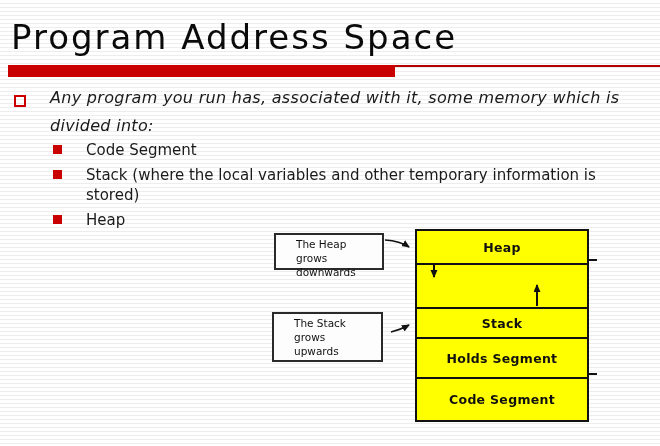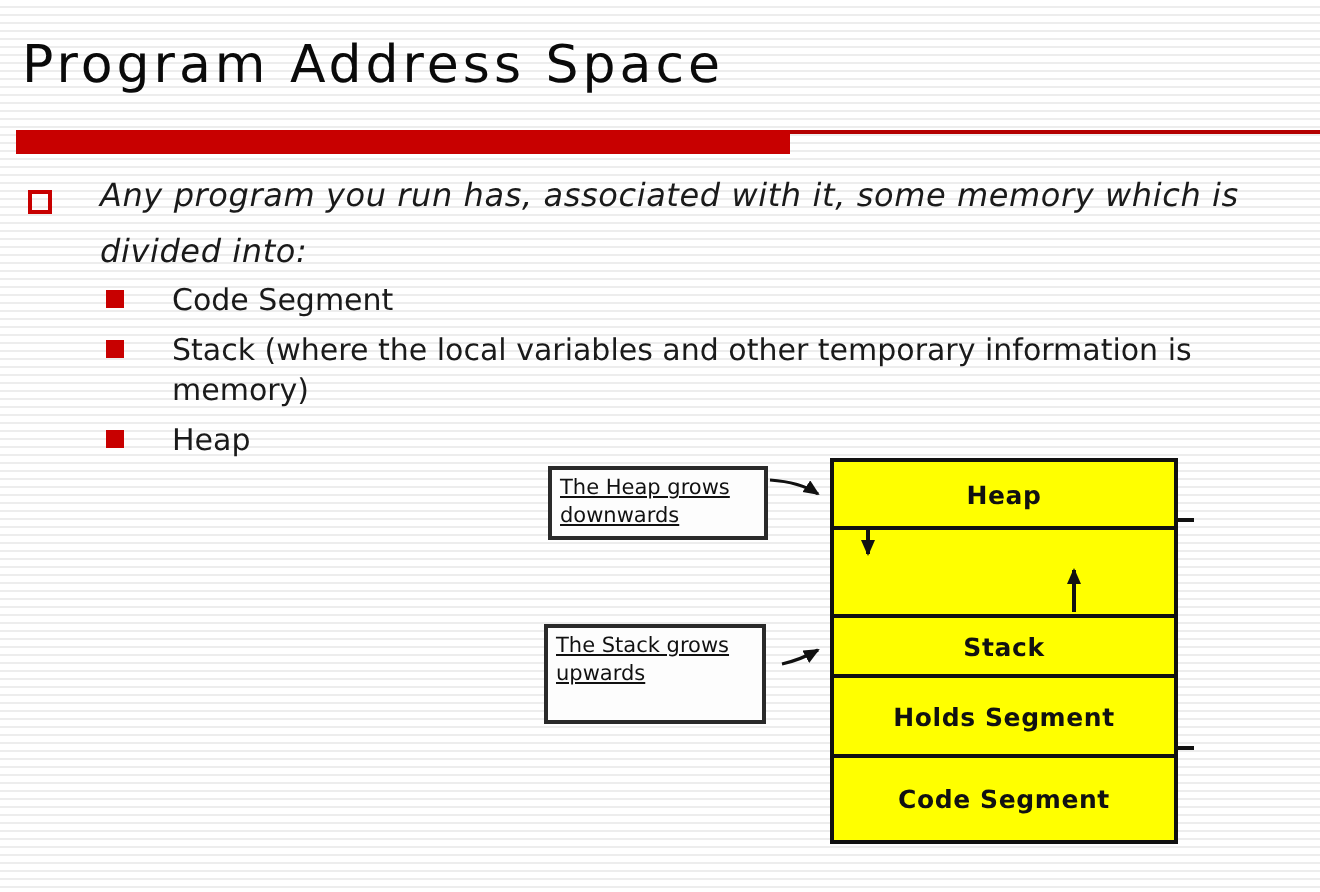--- a/index.html
+++ b/index.html
@@ -9,21 +9,21 @@
     overflow:hidden;
     background:
       repeating-linear-gradient(to bottom,
         #ffffff 0px, #ffffff 3px,
         #ededed 3px, #ededed 4px);
     font-family:"DejaVu Sans", sans-serif;
     color:#1a1a1a;
   }
   .title{
     position:absolute;left:11px;top:20px;
-    font-size:26px;line-height:1;
+    font-size:34px;line-height:1;
     letter-spacing:2px;
     color:#0a0a0a;
     white-space:nowrap;
   }
   .rule-thin{
     position:absolute;left:8px;top:65px;
     width:652px;height:2px;background:#b40000;
   }
   .rule-thick{
     position:absolute;left:8px;top:65px;
@@ -85,22 +85,21 @@
   }
   .tick-1{left:587px;top:259px;width:10px;}
   .tick-2{left:587px;top:373px;width:10px;}
   .callout{
     position:absolute;
     box-sizing:border-box;
     background:#fdfdfd;
     border:2px solid #2a2a2a;
     font-size:10.5px;line-height:1.35;
     color:#111;
-    padding:2px 4px;
-    text-decoration:underline;
+    padding:2px 20px;
   }
   .callout-heap{left:274px;top:233px;width:110px;height:37px;}
   .callout-stack{left:272px;top:312px;width:111px;height:50px;}
   .arrow-layer{
     position:absolute;left:0;top:0;width:660px;height:446px;
     pointer-events:none;
   }
 </style>
 </head>
 <body>
@@ -115,21 +114,21 @@
   <div class="main-bullet-marker"></div>
   <div class="main-bullet-text">Any program you run has, associated with it, some memory which is divided into:</div>
 
   <div class="sub-list">
     <div class="sub-item">
       <span class="marker"></span>
       <span class="txt">Code Segment</span>
     </div>
     <div class="sub-item">
       <span class="marker"></span>
-      <span class="txt">Stack (where the local variables and other temporary information is memory)</span>
+      <span class="txt">Stack (where the local variables and other temporary information is stored)</span>
     </div>
     <div class="sub-item">
       <span class="marker"></span>
       <span class="txt">Heap</span>
     </div>
   </div>
 
   <div class="mem-box">
     <div class="mem-seg seg-heap">Heap</div>
     <div class="mem-seg seg-gap"></div>

